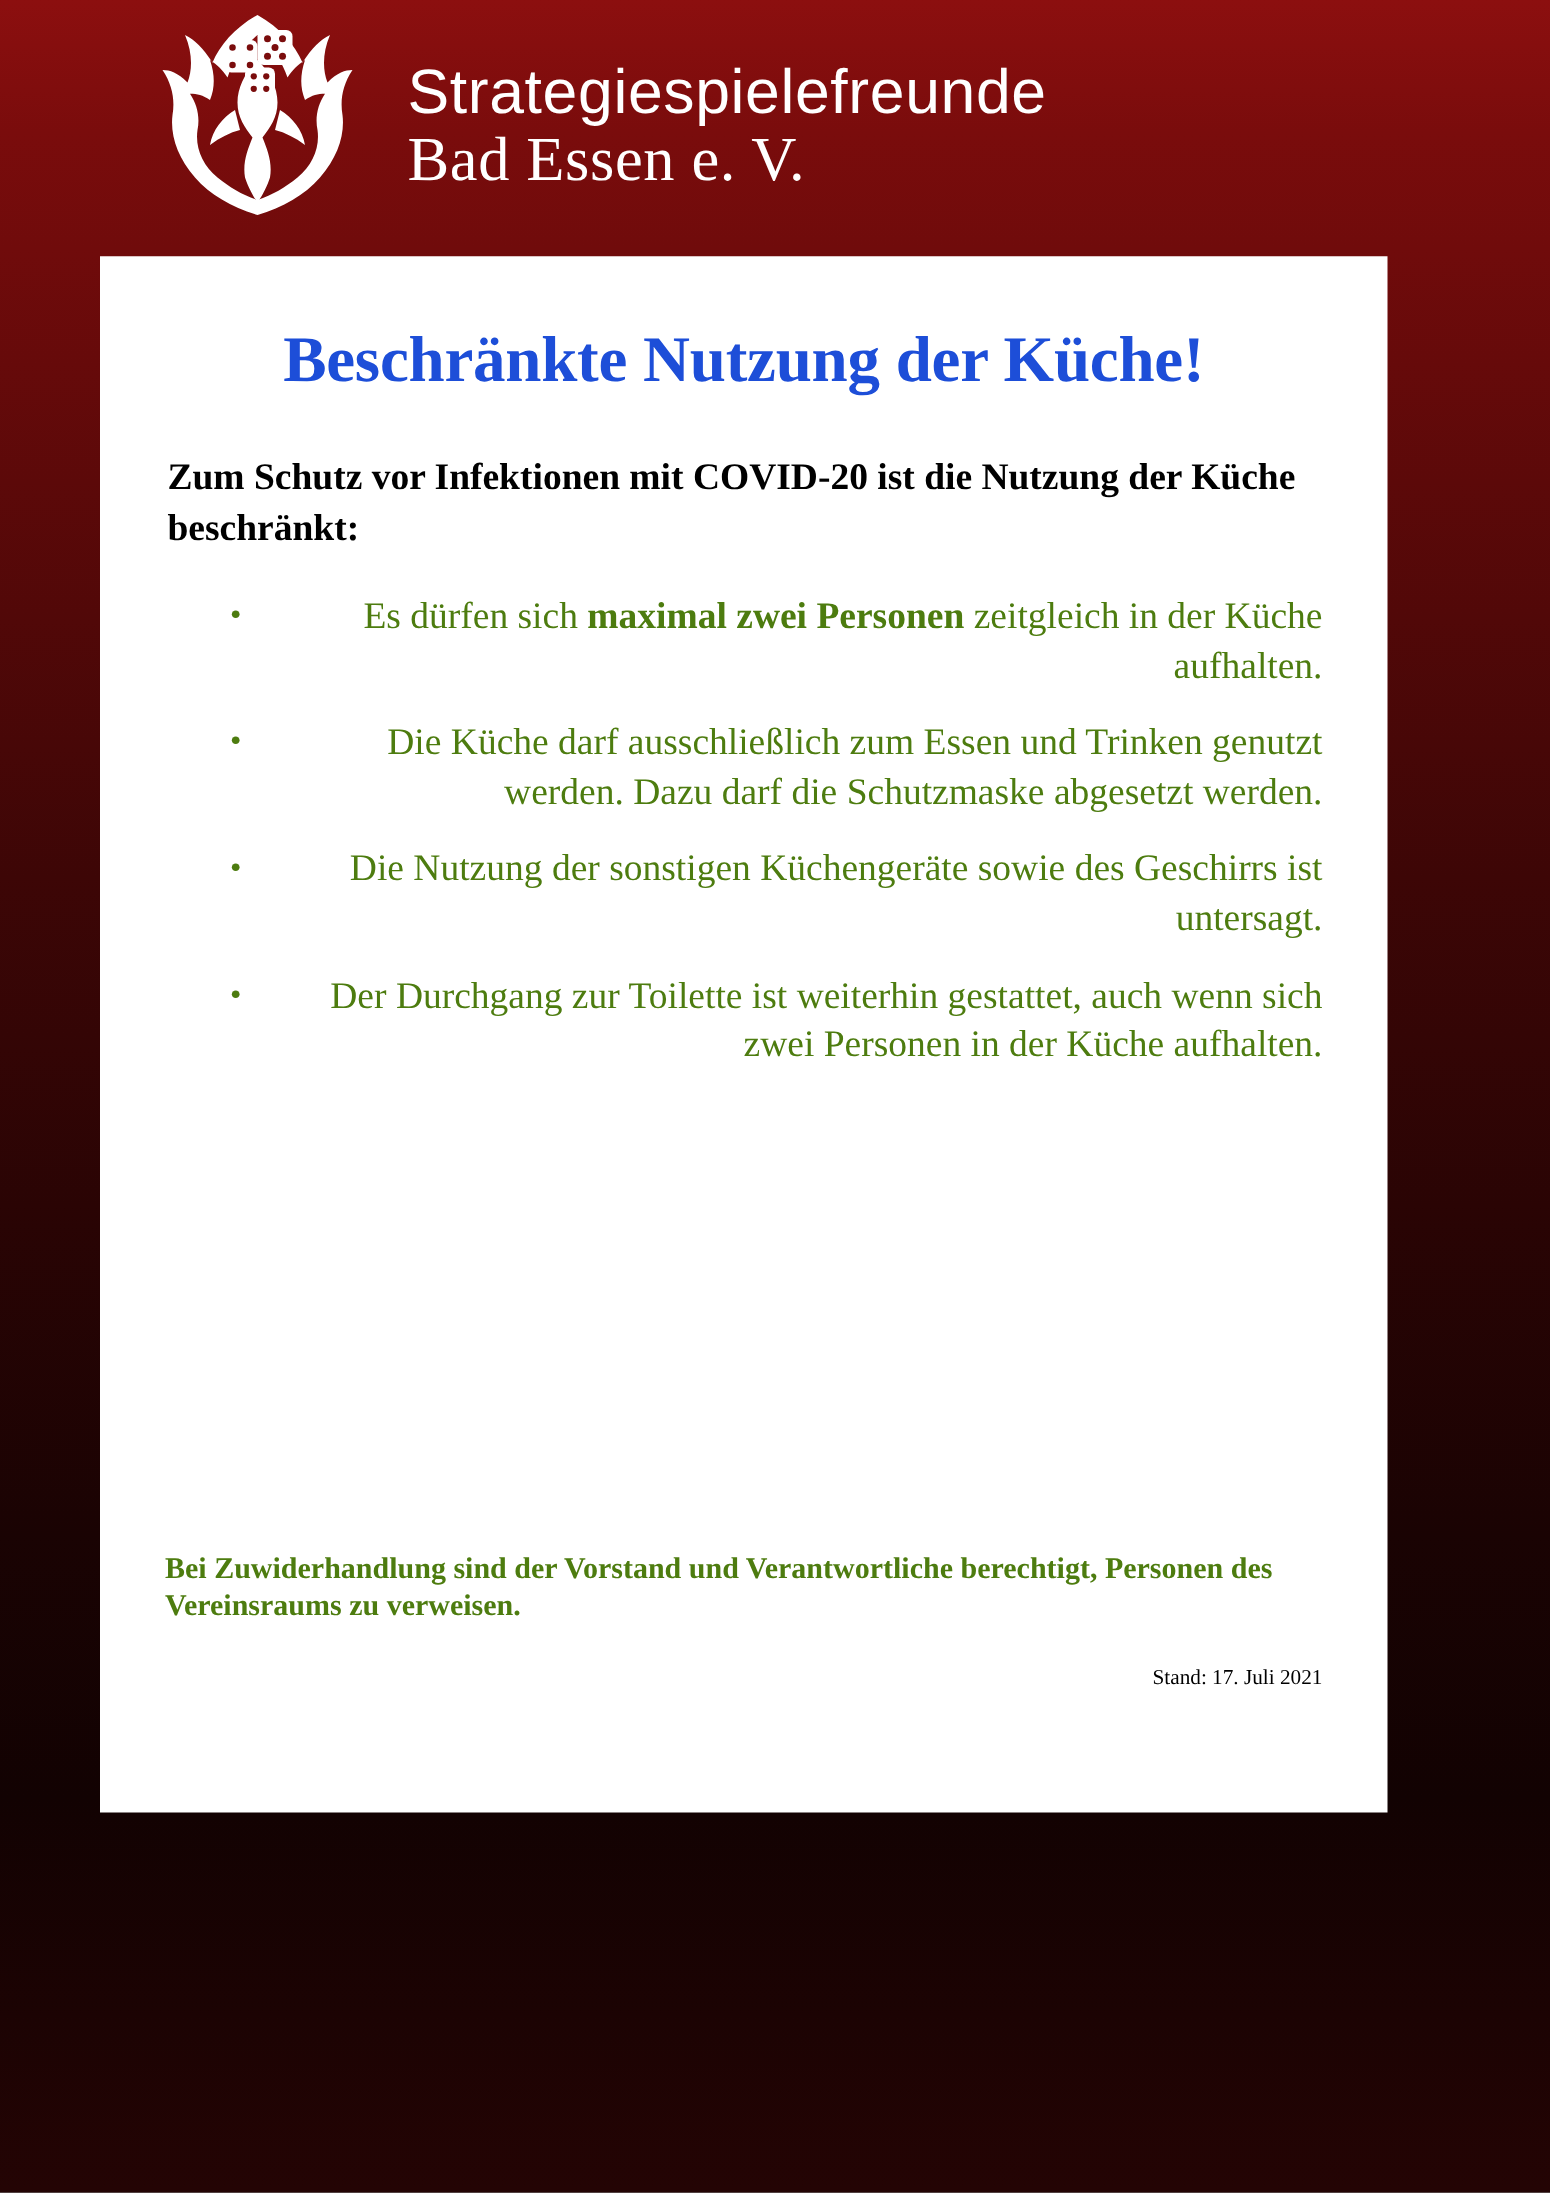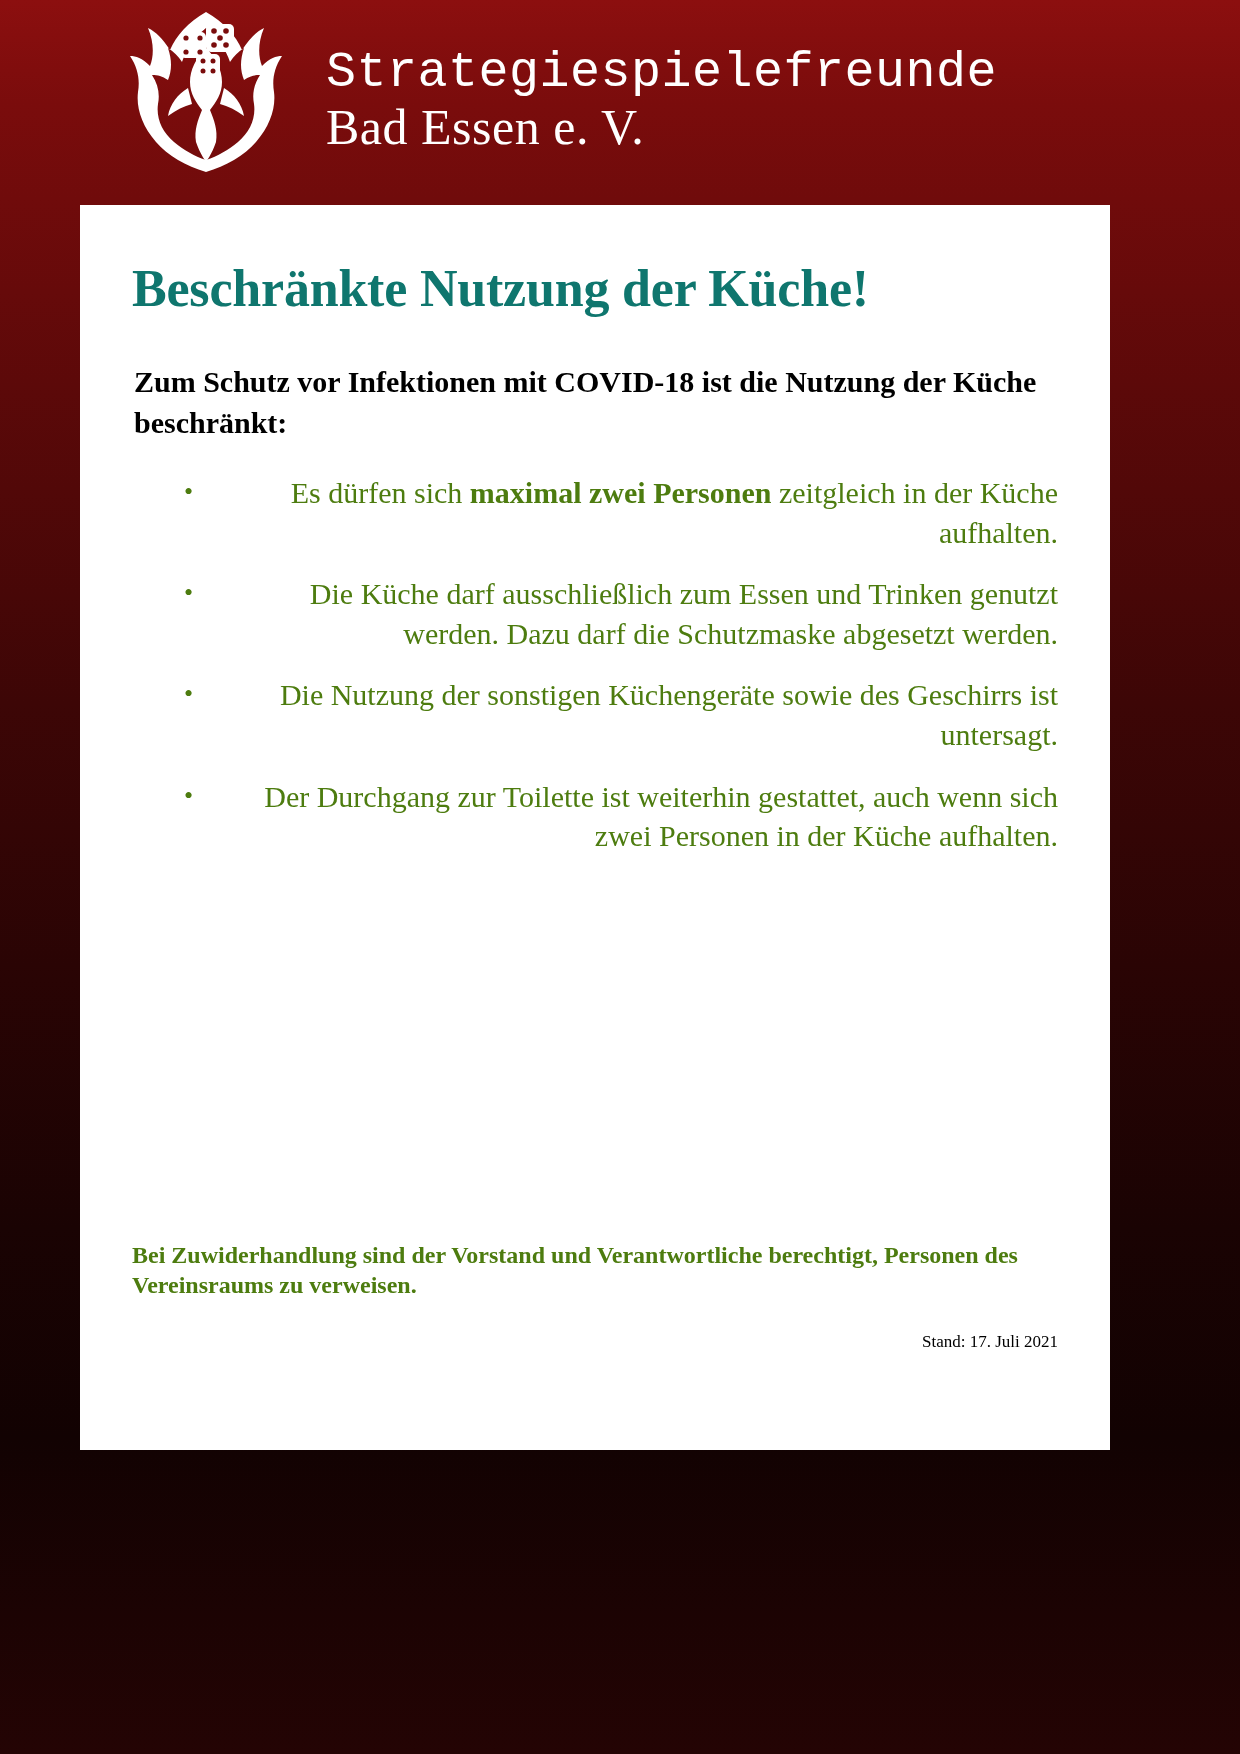--- a/index.html
+++ b/index.html
@@ -40,42 +40,43 @@
     top: -6px;
   }
   .brand {
     margin-left: 32px;
     color: #ffffff;
     line-height: 1.08;
   }
   .brand-line1 {
     font-size: 50px;
     letter-spacing: 0.5px;
-    font-family: Liberation Mono, monospace;
+    font-family: Liberation Sans, sans-serif;
   }
   .brand-line2 {
     font-size: 50px;
     letter-spacing: 0.5px;
     font-family: "Liberation Serif", serif;
   }
   
   .sheet {
     position: absolute;
     left: 80px;
     top: 205px;
     width: 1030px;
     height: 1245px;
     background: #ffffff;
     box-sizing: border-box;
     padding: 40px 52px 30px 52px;
   }
   .doc-title {
     font-size: 52px;
     font-weight: bold;
-    color: #0f766e;
+    text-align: center;
+    color: #1d4ed8;
     margin: 14px 0 44px 0;
     letter-spacing: -0.2px;
   }
   .lead {
     font-size: 30px;
     font-weight: bold;
     color: #000;
     line-height: 1.35;
     margin: 0 0 30px 2px;
     max-width: 930px;
@@ -163,21 +164,21 @@
     </div>
     <div class="brand">
       <div class="brand-line1">Strategiespielefreunde</div>
       <div class="brand-line2">Bad Essen e. V.</div>
     </div>
   </div>
 
   <div class="sheet">
     <h1 class="doc-title">Beschränkte Nutzung der Küche!</h1>
 
-    <p class="lead">Zum Schutz vor Infektionen mit COVID-18 ist die Nutzung der Küche beschränkt:</p>
+    <p class="lead">Zum Schutz vor Infektionen mit COVID-20 ist die Nutzung der Küche beschränkt:</p>
 
     <ul class="rules">
       <li><span>Es dürfen sich <strong>maximal zwei Personen</strong> zeitgleich in der Küche aufhalten.</span></li>
       <li>Die Küche darf ausschließlich zum Essen und Trinken genutzt werden. Dazu darf die Schutzmaske abgesetzt werden.</li>
       <li>Die Nutzung der sonstigen Küchengeräte sowie des Geschirrs ist untersagt.</li>
       <li>Der Durchgang zur Toilette ist weiterhin gestattet, auch wenn sich zwei Personen in der Küche aufhalten.</li>
     </ul>
 
     <div class="footer-warning">Bei Zuwiderhandlung sind der Vorstand und Verantwortliche berechtigt, Personen des Vereinsraums zu verweisen.</div>
     <div class="stand">Stand: 17. Juli 2021</div>

